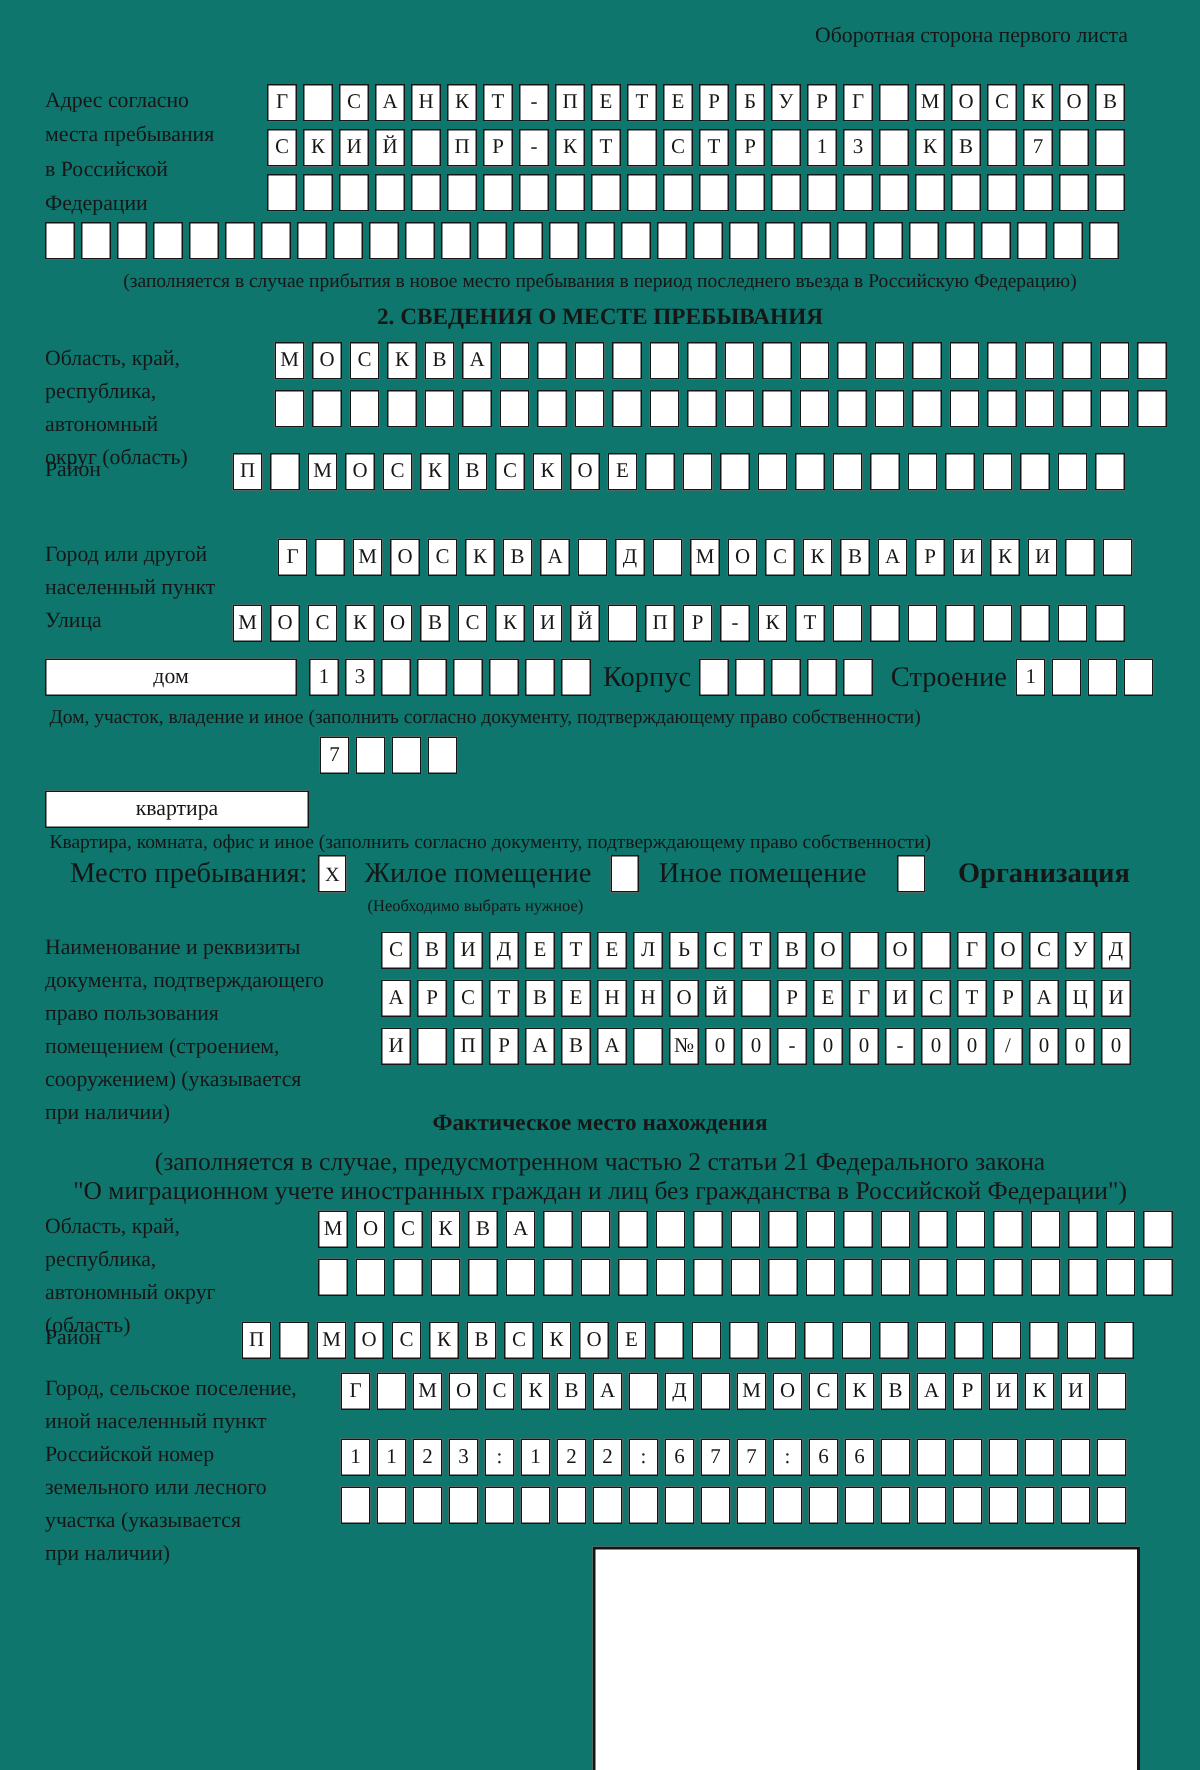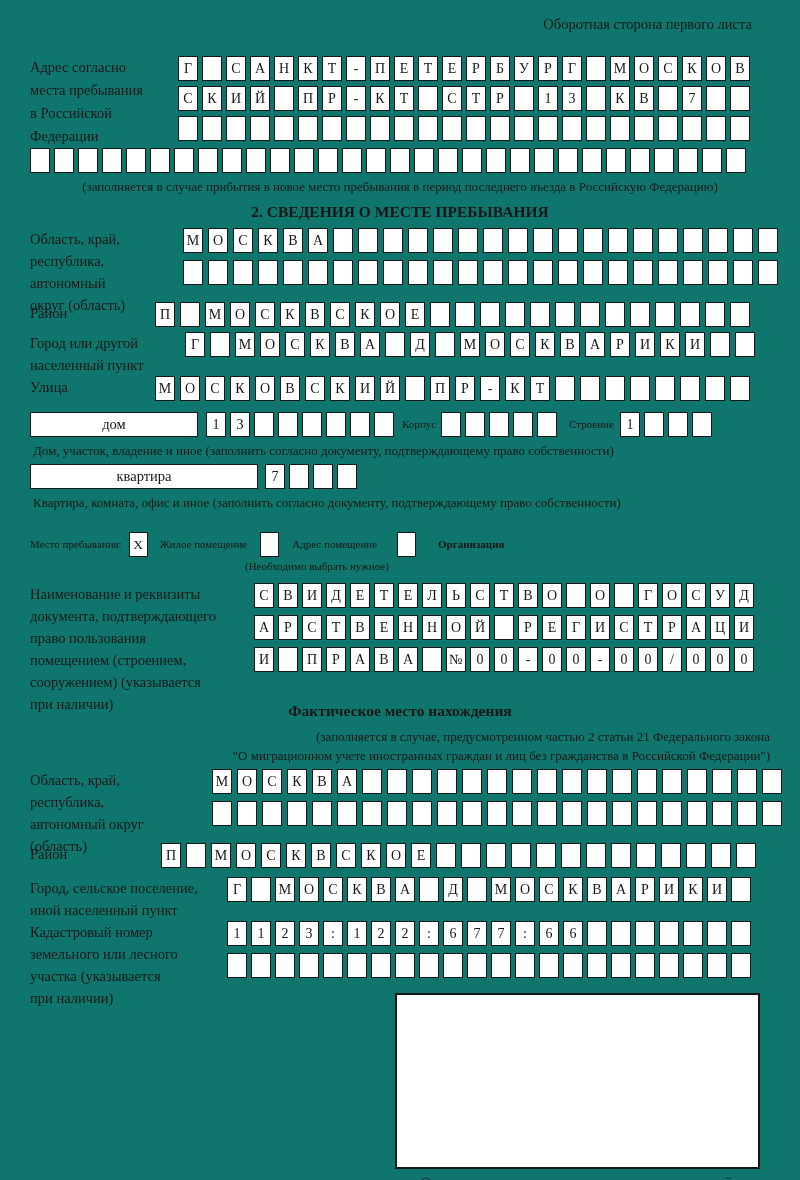--- a/index.html
+++ b/index.html
@@ -24,37 +24,37 @@
     width:20px;height:25px;box-sizing:border-box;border:1.7px solid #161616;
     margin-right:4px;display:flex;align-items:center;justify-content:center;
     font-size:14px;flex-shrink:0;background:#fff;
   }
   .g5 .cell{margin-right:5px;}
   .mb7.cellrow,.mb7 .cellrow{margin-bottom:7px;}
   .caption{font-size:13px;line-height:18px;}
   .center{text-align:center;}
   .h2title{font-weight:bold;text-align:center;font-size:15.5px;line-height:20px;margin:6px 0 6px 0;}
   .sec{position:relative;}
-  .hfix64{height:64px;gap:28px;} .hfix34{height:34px;} .hfix36{height:36px;} .hfix112{height:112px;} .hfix66{height:66px;}
+  .hfix64{height:64px;gap:28px;} .hfix34{height:34px;margin-top:27px;} .hfix36{height:36px;} .hfix112{height:112px;} .hfix66{height:66px;}
   .fieldbox{
     box-sizing:border-box;border:1.7px solid #161616;height:25px;
     display:flex;align-items:center;justify-content:center;
     font-size:14.5px;flex-shrink:0;background:#fff;
   }
-  .wbox168{width:168px;} .wbox200{width:228px;}
-  .inlbl{font-size:11px;line-height:25px;white-space:nowrap;}
+  .wbox168{width:168px;} .wbox200{width:176px;margin-top:36px;}
+  .inlbl{font-size:19px;line-height:25px;white-space:nowrap;}
   .ml4{margin-left:4px;} .ml5{margin-left:5px;} .ml6{margin-left:6px;} .ml7{margin-left:7px;}
   .ml8{margin-left:8px;} .ml12{margin-left:12px;} .ml13{margin-left:13px;} .ml20{margin-left:20px;} .ml22{margin-left:22px;font-weight:bold;}
   .cb{
     width:19px;height:25px;box-sizing:border-box;border:1.7px solid #161616;
     display:flex;align-items:center;justify-content:center;font-size:13.5px;flex-shrink:0;background:#fff;
   }
-  .stayrow{display:flex;align-items:center;margin-top:20px;}
+  .stayrow{display:flex;align-items:center;margin-top:0;justify-content:center;}
   .staynote{font-size:11px;line-height:18px;margin-left:215px;}
-  .actcap{white-space:pre-line;text-align:right;font-size:13px;line-height:19px;margin-bottom:4px;}
+  .actcap{white-space:pre-line;text-align:center;font-size:17px;line-height:19px;margin-bottom:4px;}
   .stampbox{width:365px;height:176px;box-sizing:border-box;border:2px solid #161616;margin-left:365px;margin-top:6px;background:#fff;}
   .stampcap{white-space:pre-line;text-align:center;font-size:13.5px;line-height:18px;width:440px;margin-left:327px;margin-top:4px;}
   .mt4{margin-top:4px;} .mt6{margin-top:6px;} .mt8{margin-top:8px;} .mt10{margin-top:10px;}
   .capml3{margin-left:3px;}
 </style>
 </head>
 <body>
 
 <div class="page">
 
@@ -374,21 +374,21 @@
         <span class="cell"></span>
       </div>
   </div>
   <div class="caption capml3">Квартира, комната, офис и иное (заполнить согласно документу, подтверждающему право собственности)</div>
 
   <div class="stayrow">
     <span class="inlbl">Место пребывания:</span>
     <span class="cb ml7">X</span>
     <span class="inlbl ml12">Жилое помещение</span>
     <span class="cb ml13"></span>
-    <span class="inlbl ml13">Адрес помещение</span>
+    <span class="inlbl ml13">Иное помещение</span>
     <span class="cb ml20"></span>
     <span class="inlbl ml22">Организация</span>
   </div>
   <div class="staynote">(Необходимо выбрать нужное)</div>
 
   <div class="sec flexrow hfix112 mt8">
     <div class="lbl lh22 w224">Наименование и реквизиты
 документа, подтверждающего
 право пользования
 помещением (строением,
@@ -583,21 +583,21 @@
         <span class="cell">А</span>
         <span class="cell">Р</span>
         <span class="cell">И</span>
         <span class="cell">К</span>
         <span class="cell">И</span>
         <span class="cell"></span>
       </div>
   </div>
 
   <div class="sec flexrow hfix66 mt8">
-    <div class="lbl lh22 w197">Кадастровый номер
+    <div class="lbl lh22 w197">Российской номер
 земельного или лесного
 участка (указывается
 при наличии)</div>
     <div>
       <div class="cellrow mb7">
           <span class="cell">1</span>
           <span class="cell">1</span>
           <span class="cell">2</span>
           <span class="cell">3</span>
           <span class="cell">:</span>

